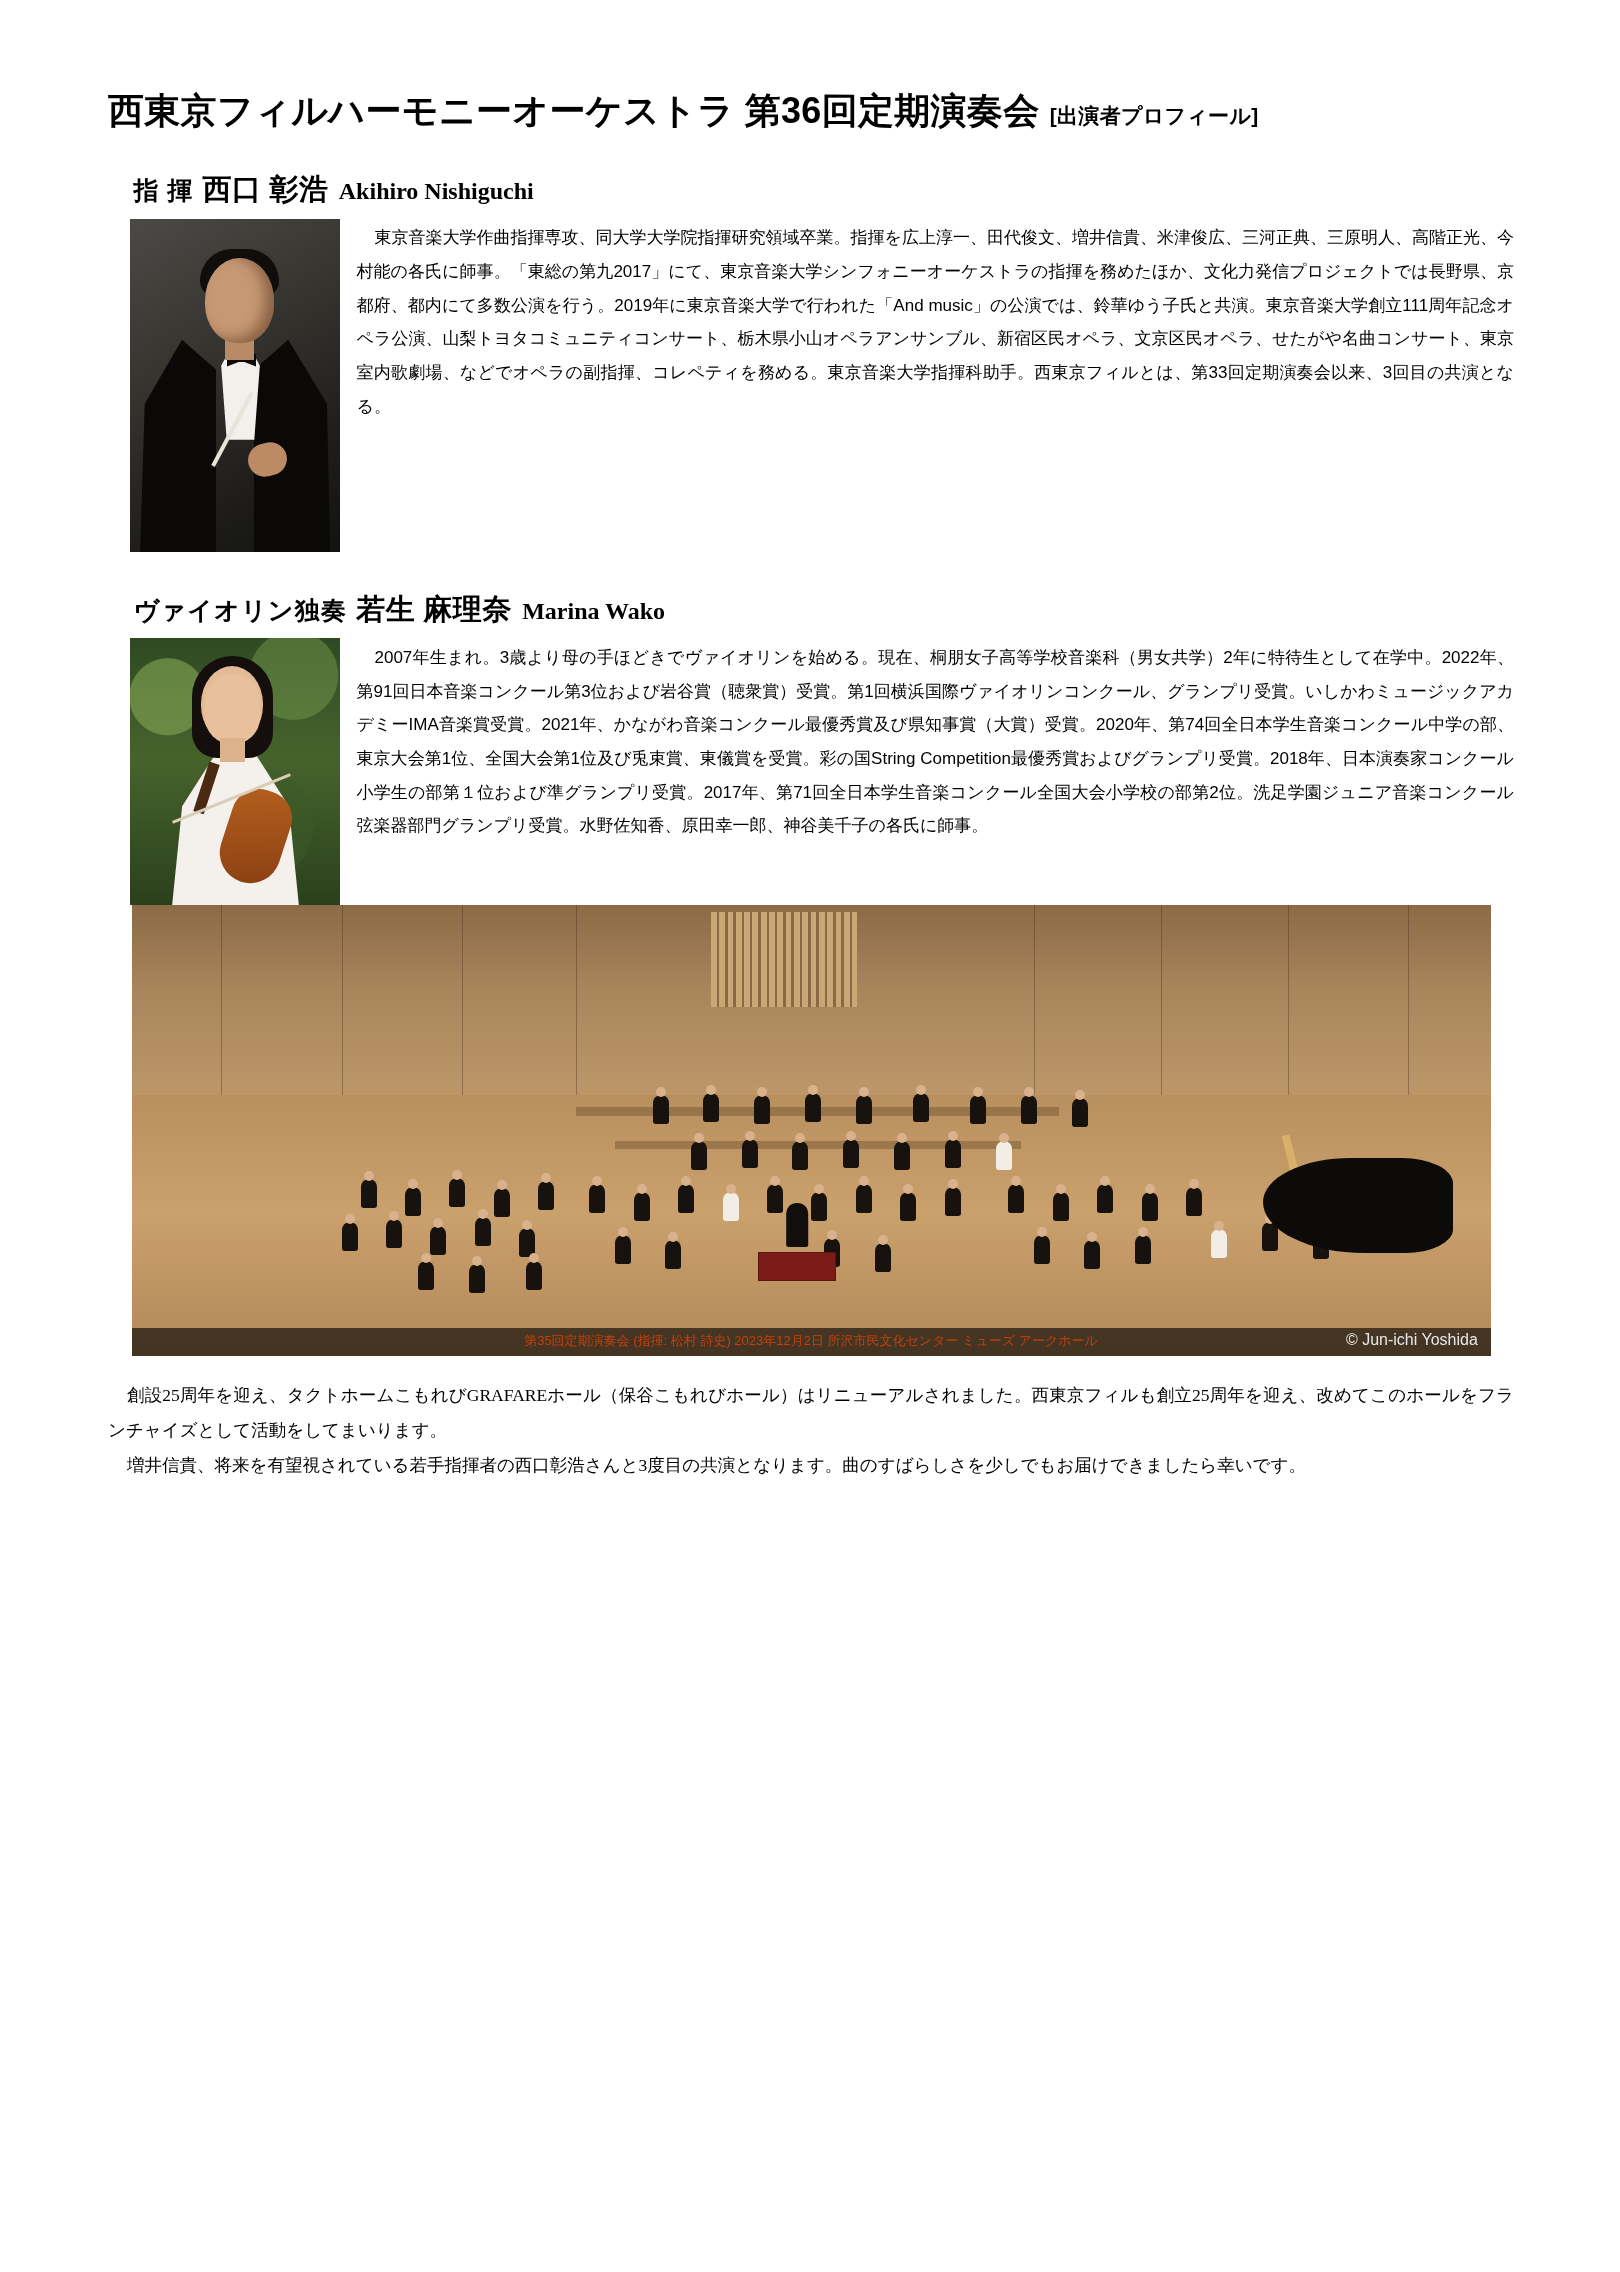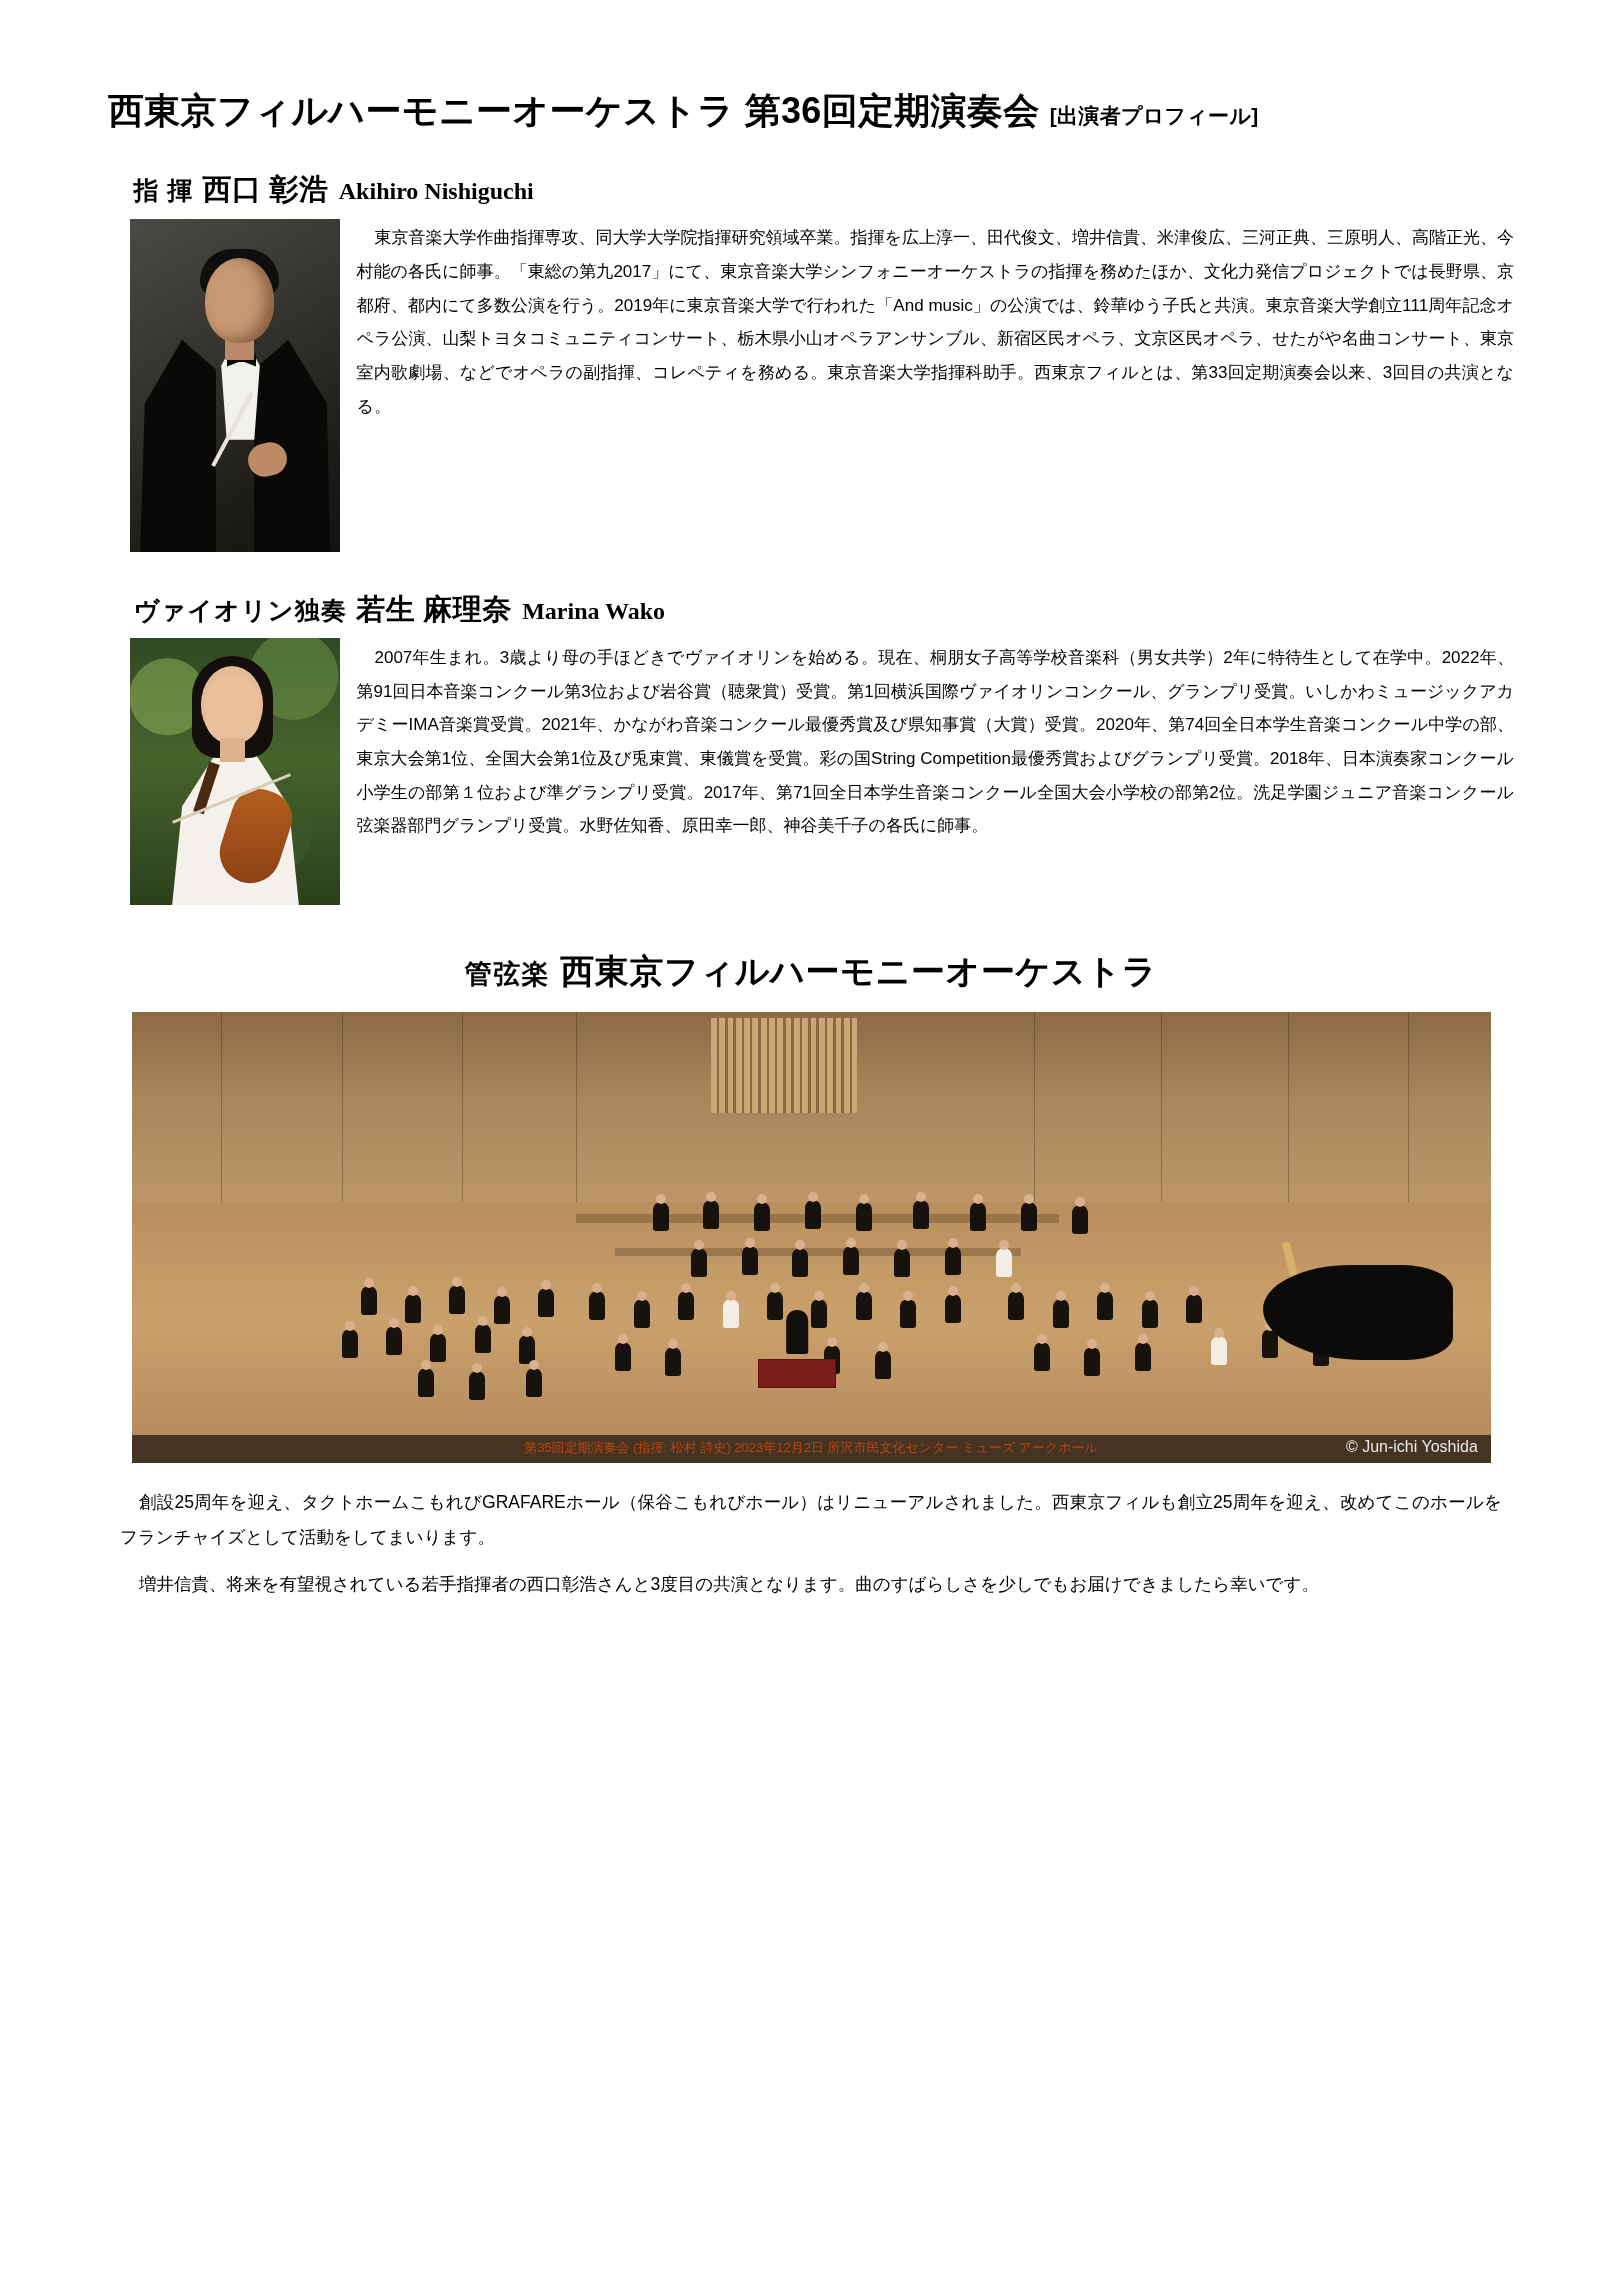--- a/index.html
+++ b/index.html
@@ -332,21 +332,21 @@
   }
 
   
   .body-text {
     margin-top: 21.6px;
     font-size: 17.5px;
     line-height: 2.0;
     text-align: justify;
     text-justify: inter-character;
   }
-  .body-text p { margin: 12px; }
+  .body-text p { margin: 0; font-family: Liberation Serif, serif; }
   .body-text p.ind { text-indent: 19px; }
 
   .signature {
     margin-top: 50px;
     text-align: right;
     padding-right: 38px;
     font-size: 18.4px;
   }
 </style>
 </head>
@@ -403,24 +403,20 @@
           <div class="violin-neck"></div>
           <div class="violin-body"></div>
           <div class="bow-stick"></div>
         </div>
       </div>
       <div class="bio-text">
         <p>2007年生まれ。3歳より母の手ほどきでヴァイオリンを始める。現在、桐朋女子高等学校音楽科（男女共学）2年に特待生として在学中。2022年、第91回日本音楽コンクール第3位および岩谷賞（聴衆賞）受賞。第1回横浜国際ヴァイオリンコンクール、グランプリ受賞。いしかわミュージックアカデミーIMA音楽賞受賞。2021年、かながわ音楽コンクール最優秀賞及び県知事賞（大賞）受賞。2020年、第74回全日本学生音楽コンクール中学の部、東京大会第1位、全国大会第1位及び兎束賞、東儀賞を受賞。彩の国String Competition最優秀賞およびグランプリ受賞。2018年、日本演奏家コンクール小学生の部第１位および準グランプリ受賞。2017年、第71回全日本学生音楽コンクール全国大会小学校の部第2位。洗足学園ジュニア音楽コンクール弦楽器部門グランプリ受賞。水野佐知香、原田幸一郎、神谷美千子の各氏に師事。</p>
       </div>
     </div>
 
-    <div class="orch-head">
-      <span class="role">管弦楽</span>
-      <span class="name">西東京フィルハーモニーオーケストラ</span>
-    </div>
 
     <div class="orch-photo">
       <div class="hall-back"></div>
       <div class="wall-panel" style="left:89px"></div>
       <div class="wall-panel" style="left:210px"></div>
       <div class="wall-panel" style="left:330px"></div>
       <div class="wall-panel" style="left:444px"></div>
       <div class="wall-panel" style="left:902px"></div>
       <div class="wall-panel" style="left:1029px"></div>
       <div class="wall-panel" style="left:1156px"></div>

